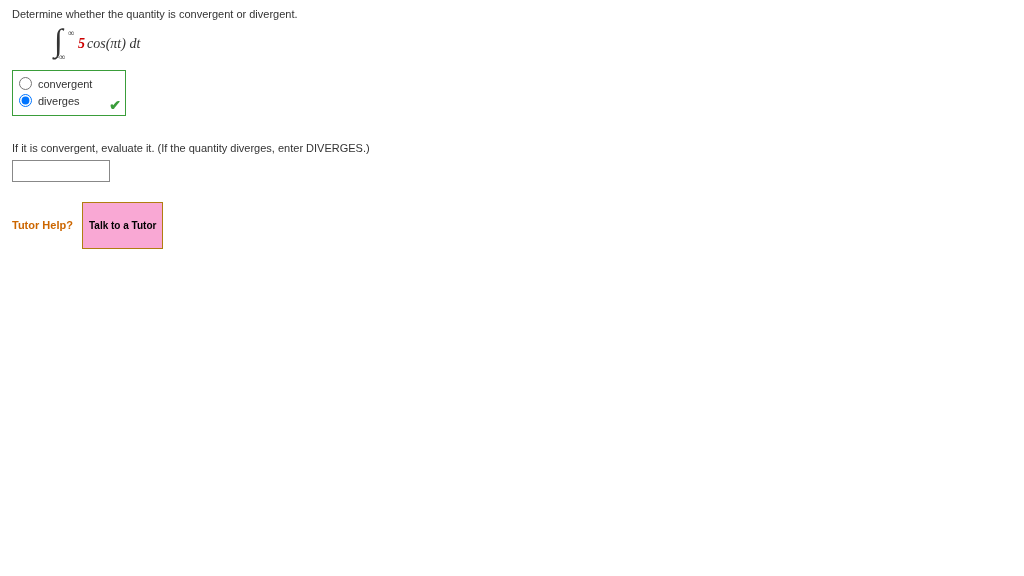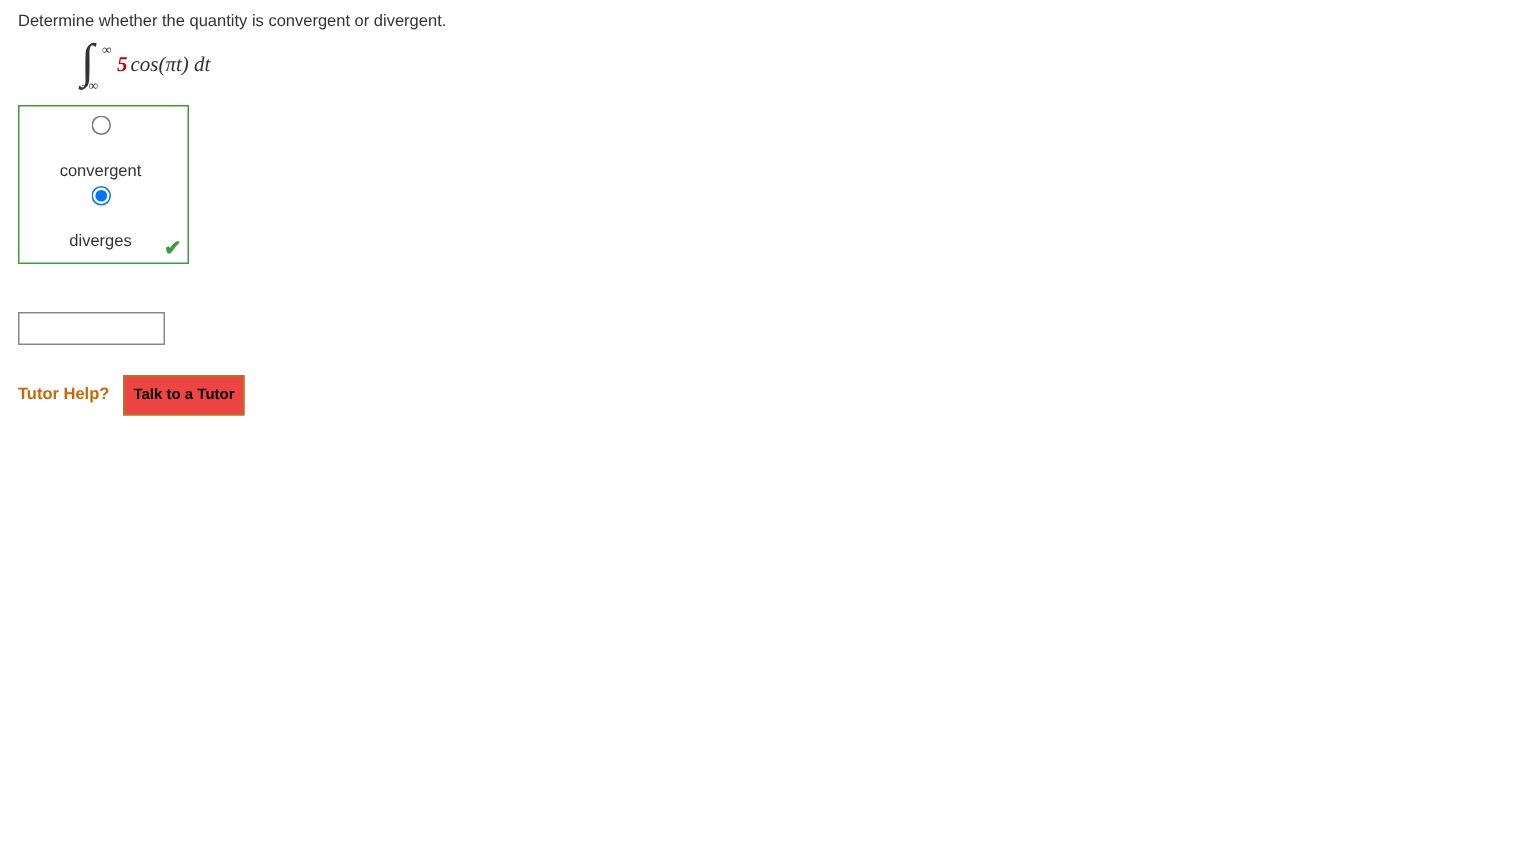--- a/index.html
+++ b/index.html
@@ -60,23 +60,22 @@
   border: 1px solid #3a9d3a;
   display: inline-block;
   padding: 6px 10px 4px 6px;
   margin-top: 10px;
   position: relative;
   min-width: 96px;
 }
 .answer-box .option {
   display: flex;
   align-items: center;
-  gap: 18px;
+  gap: 6px;
   margin-bottom: 4px;
-  flex-direction: column;
 }
 .answer-box input[type=radio] {
   margin: 0;
 }
 .answer-box .checkmark {
   color: #3a9d3a;
   font-size: 14px;
   position: absolute;
   right: 4px;
   bottom: 2px;
@@ -98,26 +97,26 @@
 .need-help {
   margin-top: 20px;
 }
 .need-help-label {
   color: #c60;
   font-weight: bold;
   margin-right: 6px;
 }
 .tutor-btn {
   display: inline-block;
-  background: #ef4444;
+  background: #f9a8d4;
   border: 1px solid #b07e10;
   font-size: 10px;
   font-weight: bold;
   color: #000;
-  padding: 7px 6px;
+  padding: 17px 6px;
   cursor: pointer;
   font-family: inherit;
 }
 </style>
 </head>
 <body>
 
 
 
 <div class="question-text">Determine whether the quantity is convergent or divergent.</div>
@@ -139,20 +138,21 @@
     <span>convergent</span>
   </label>
   <label class="option">
     <input type="radio" name="conv" checked="" style="">
     <span>diverges</span>
   </label>
   <span class="checkmark">✔</span>
 </div>
 
 <div class="followup">
+  <div>If it is convergent, evaluate it. (If the quantity diverges, enter DIVERGES.)</div>
   <input type="text" class="text-input" value="" style="">
 </div>
 
 <div class="need-help">
   <span class="need-help-label">Tutor Help?</span>
   <button type="button" class="tutor-btn">Talk to a Tutor</button>
 </div>
 
 
 

